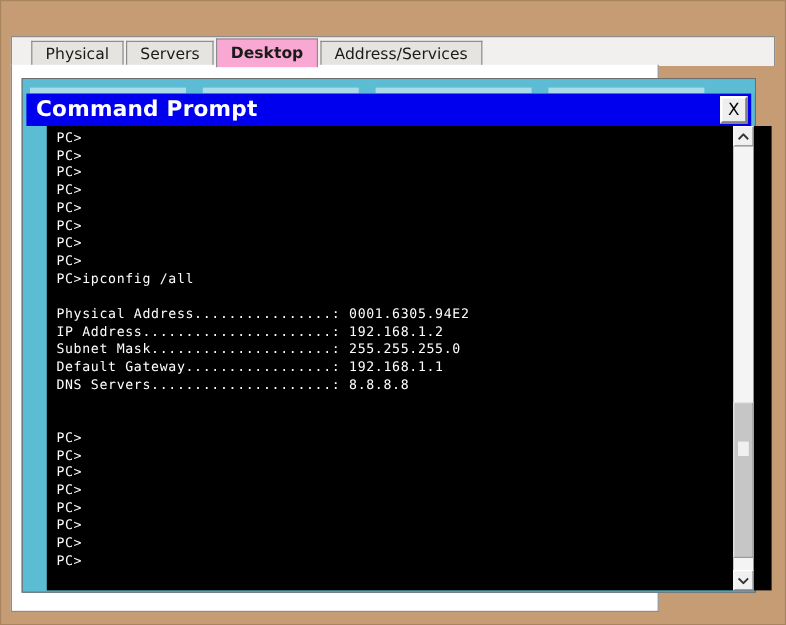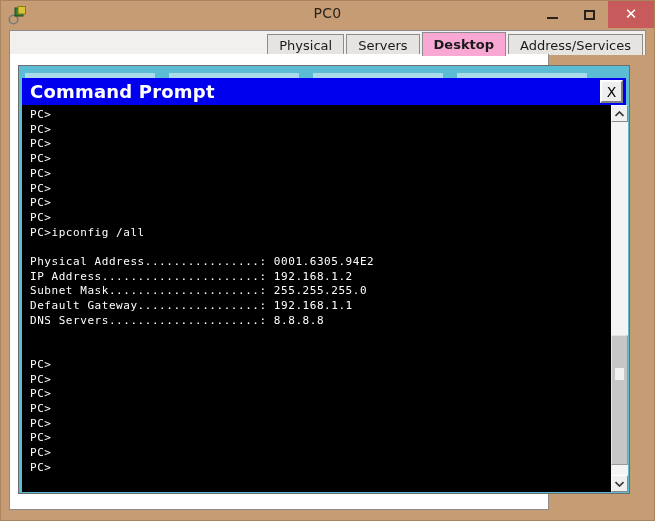--- a/index.html
+++ b/index.html
@@ -92,22 +92,21 @@
     left: 8px; top: 29px;
     width: 637px;
     height: 25px;
     background: #f2f0ee;
     border-top: 1px solid #8c8c8c;
     border-left: 1px solid #8c8c8c;
     border-right: 1px solid #8c8c8c;
     box-sizing: border-box;
     display: flex;
     align-items: flex-end;
-    padding-left: 2px;
-    justify-content: flex-end;
+    padding-left: 16px;
   }
   .tab {
     height: 21px;
     margin-right: 2px;
     padding: 0 11px;
     display: flex;
     align-items: center;
     justify-content: center;
     font-size: 13px;
     color: #1a1a1a;
@@ -197,21 +196,21 @@
     justify-content: center;
     font-size: 14px;
     color: #000000;
     font-family: "DejaVu Sans", sans-serif;
     cursor: default;
   }
 
   
   #terminal-area {
     position: absolute;
-    left: 3px; top: 39px;
+    left: 20px; top: 39px;
     width: 604px;
     height: 387px;
     background: #000000;
     box-sizing: border-box;
     overflow: hidden;
   }
   #terminal-text {
     position: absolute;
     left: 8px; top: 3px;
     width: 570px;
@@ -275,43 +274,20 @@
     left: 3px; top: 32px;
     width: 9px; height: 12px;
     background: #f0f0f0;
   }
 </style>
 </head>
 <body>
 
 <div id="app-window">
 
-  <div id="title-bar">
-    <div id="app-icon">
-      <svg width="22" height="22" viewBox="0 0 22 22">
-        <circle cx="6.5" cy="15.5" r="4.3" fill="none" stroke="#7b7b7b" stroke-width="1.6"></circle>
-        <line x1="9.3" y1="12.6" x2="13" y2="9" stroke="#7b7b7b" stroke-width="2"></line>
-        <rect x="8" y="4" width="8" height="8" fill="#2f7d32" stroke="#1e4d20" stroke-width="1"></rect>
-        <rect x="11" y="2.5" width="7.5" height="7.5" fill="#d8c23a" stroke="#8a7a12" stroke-width="1"></rect>
-      </svg>
-    </div>
-    <div id="title-text">PC0</div>
-
-    <div id="window-controls">
-      <div class="win-btn" id="minimize-button">
-        <span class="ctrl-min"></span>
-      </div>
-      <div class="win-btn" id="maximize-button">
-        <span class="ctrl-max"></span>
-      </div>
-      <div class="win-btn" id="close-button">
-        <span class="ctrl-close">✕</span>
-      </div>
-    </div>
-  </div>
 
   <div id="tab-strip">
     <div class="tab">
       <span>Physical</span>
     </div>
     <div class="tab">
       <span>Servers</span>
     </div>
     <div class="tab active">
       <span>Desktop</span>

